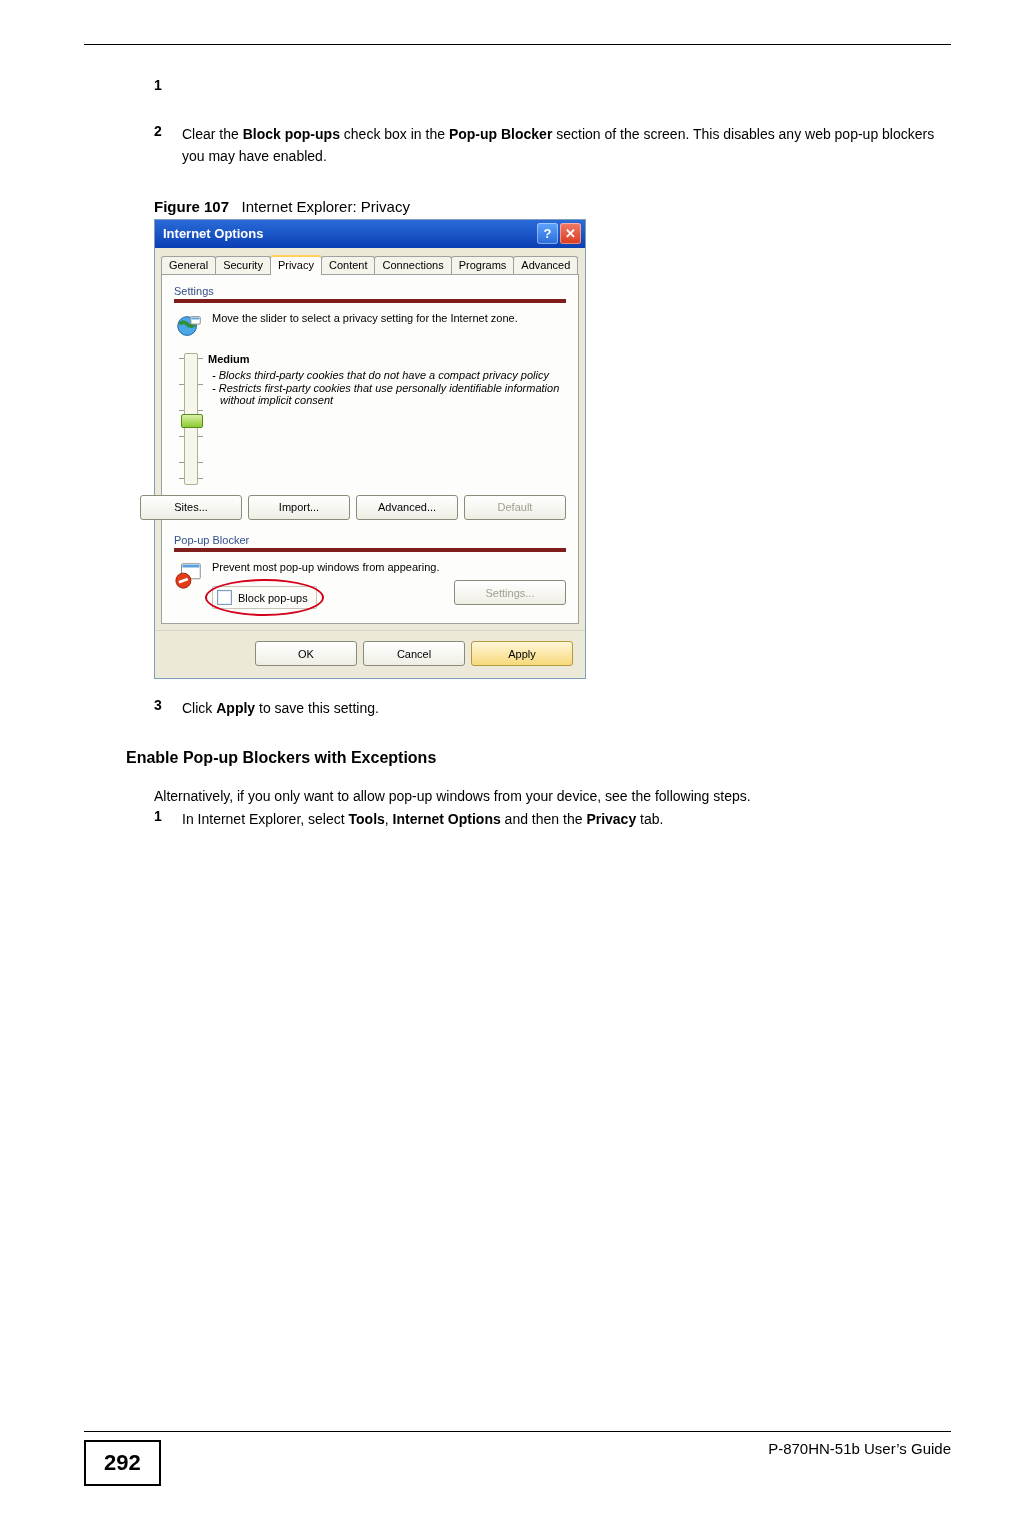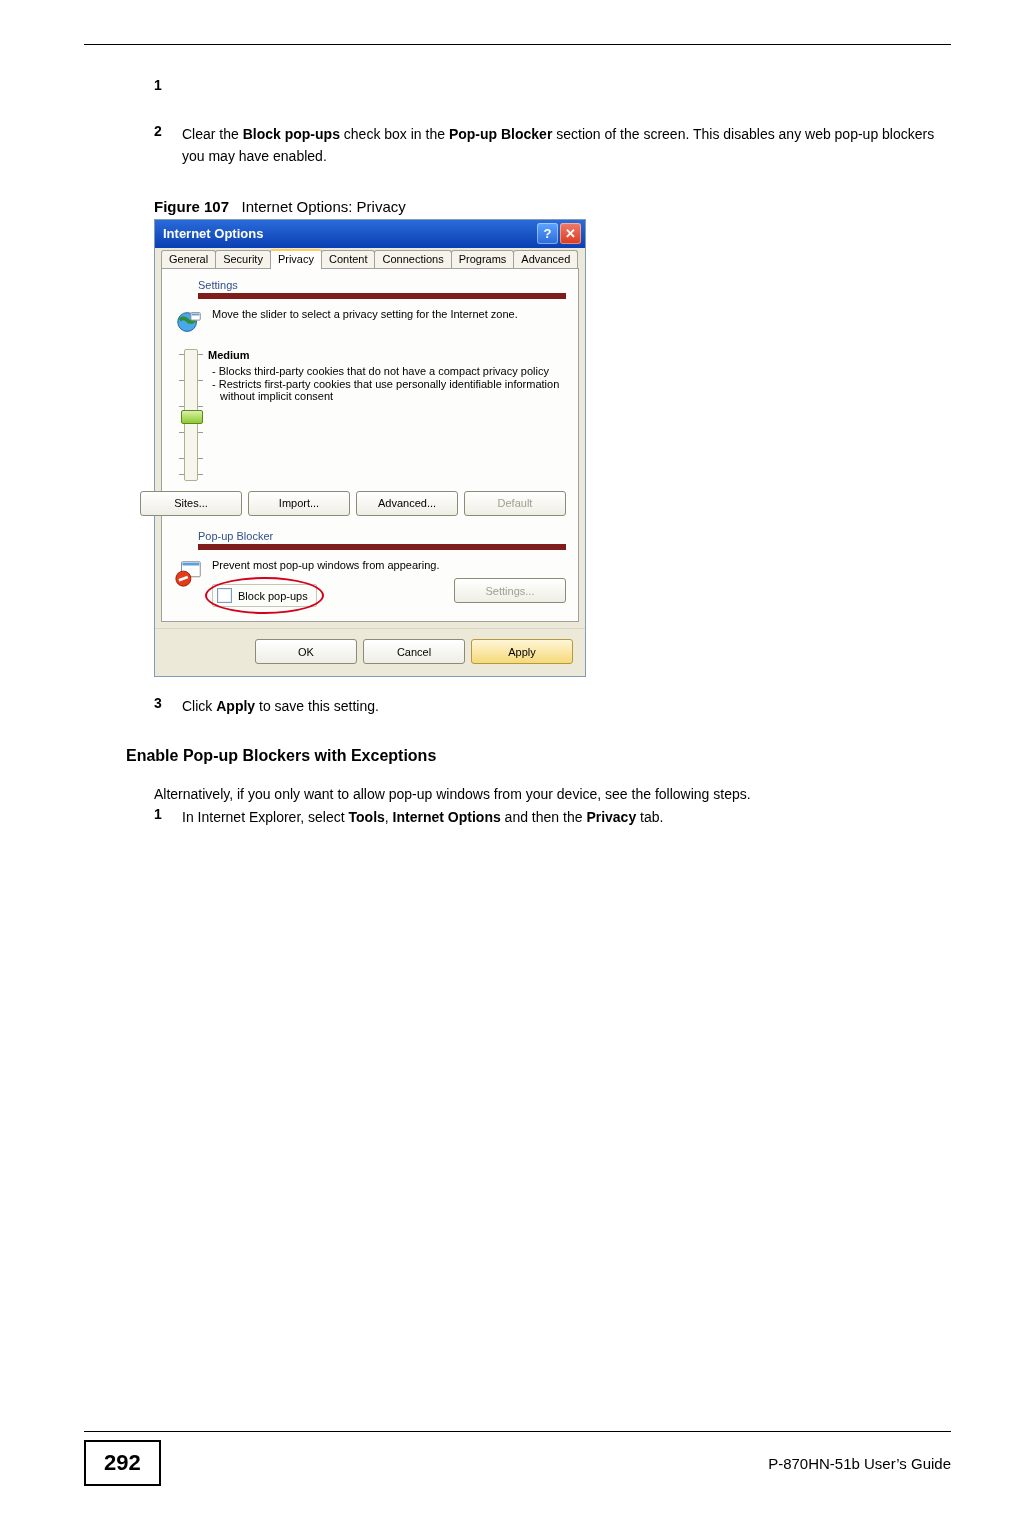--- a/index.html
+++ b/index.html
@@ -79,21 +79,21 @@
     display: flex; align-items: center; justify-content: center;
     font-weight: bold; font-size: 13px;
     box-shadow: 0 0 0 1px rgba(255,255,255,.4) inset;
   }
   .tb-help { background: linear-gradient(#5ea5ff,#2a6bd9); color:#fff; }
   .tb-close { background: linear-gradient(#f07b6a,#d93c1f); color:#fff; }
 
   .tabbar {
     display: flex;
     align-items: flex-end;
-    padding: 0 6px 0 6px;
+    padding: 6px 6px 0 6px;
     background: #ece9d8;
   }
   .tab {
     border: 1px solid #a0a0a0;
     border-bottom: none;
     border-radius: 3px 3px 0 0;
     padding: 2px 7px 3px;
     margin-right: -1px;
     background: #f5f3ea;
     font-size: 11px;
@@ -108,24 +108,23 @@
   .tabpanel {
     margin: 0 6px 6px 6px;
     border: 1px solid #a0a0a0;
     background: #fdfdfb;
     padding: 10px 12px 14px;
   }
 
   .section-title {
     color: #314f8b;
     font-size: 11px;
-    border-bottom: 6px solid #7f1d1d;
+    border-bottom: 4px solid #7f1d1d;
     padding-bottom: 2px;
     margin-bottom: 8px;
-    margin-left: 24px;
   }
   .settings-row { display: flex; }
   .globe-icon {
     width: 30px; height: 30px;
     flex-shrink: 0;
     margin-right: 8px;
   }
   .globe-icon svg { width:30px; height:30px; }
 
   .settings-text { font-size: 11px; line-height: 1.3; }
@@ -152,21 +151,21 @@
   .tick.r { left:auto; right:-6px; }
   .thumb {
     position:absolute; left:-4px; width:20px; height:12px;
     background: linear-gradient(#d9f0a8,#8ecb2f);
     border:1px solid #5a8a1f; border-radius:2px;
     top: 60px;
   }
   .level { font-size: 11px; }
   .level-name { font-weight: bold; margin-bottom: 4px; }
   .level ul { margin:0; padding-left: 12px; }
-  .level li { list-style: none; text-indent: -8px; margin-bottom: 1px; }
+  .level li { list-style: none; text-indent: -8px; margin-bottom: 1px; font-style: italic; }
   .level li::before { content: "- "; }
 
   .btnrow {
     display: flex; justify-content: flex-end; gap: 6px; margin: 10px 0 4px 0;
   }
   .xpbtn {
     min-width: 80px;
     height: 23px;
     border: 1px solid #8b8b7a;
     border-radius: 3px;
@@ -223,21 +222,21 @@
     font-size: 16px;
     margin: 28px 0 18px -28px;
   }
 
   .footer {
     position: absolute;
     left: 0; right: 0; bottom: 38px;
     padding: 0 74px 0 84px;
   }
   .frule { border:none; border-top:1.5px solid #000; margin:0 0 8px 0; }
-  .frow { display:flex; align-items:center; }
+  .frow { display:flex; }
   .pgbox {
     border:2px solid #000;
     padding: 8px 18px;
     font-family: Arial, Helvetica, sans-serif;
     font-weight: bold;
     font-size: 22px;
     margin-right: auto;
   }
   .guide {
     font-family: Arial, Helvetica, sans-serif;
@@ -257,21 +256,21 @@
     </div>
 
     <div class="olitem">
       <div class="num">2</div>
       <div class="para">
         <span>Clear the </span><b>Block pop-ups</b><span> check box in the </span><b>Pop-up Blocker</b><span> section of the screen. This disables any web pop-up blockers you may have enabled.</span>
       </div>
     </div>
 
     <div class="figcap">
-      <b>Figure 107</b>&nbsp;&nbsp;&nbsp;<span>Internet Options: Privacy</span>
+      <b>Figure 107</b>&nbsp;&nbsp;&nbsp;<span>Internet Explorer: Privacy</span>
     </div>
 
     <div class="figure">
       <div class="dlg">
 
         <div class="titlebar">
           <span class="ttl">Internet Options</span>
           <span class="tbbtn tb-help">?</span>
           <span class="tbbtn tb-close">✕</span>
         </div>

